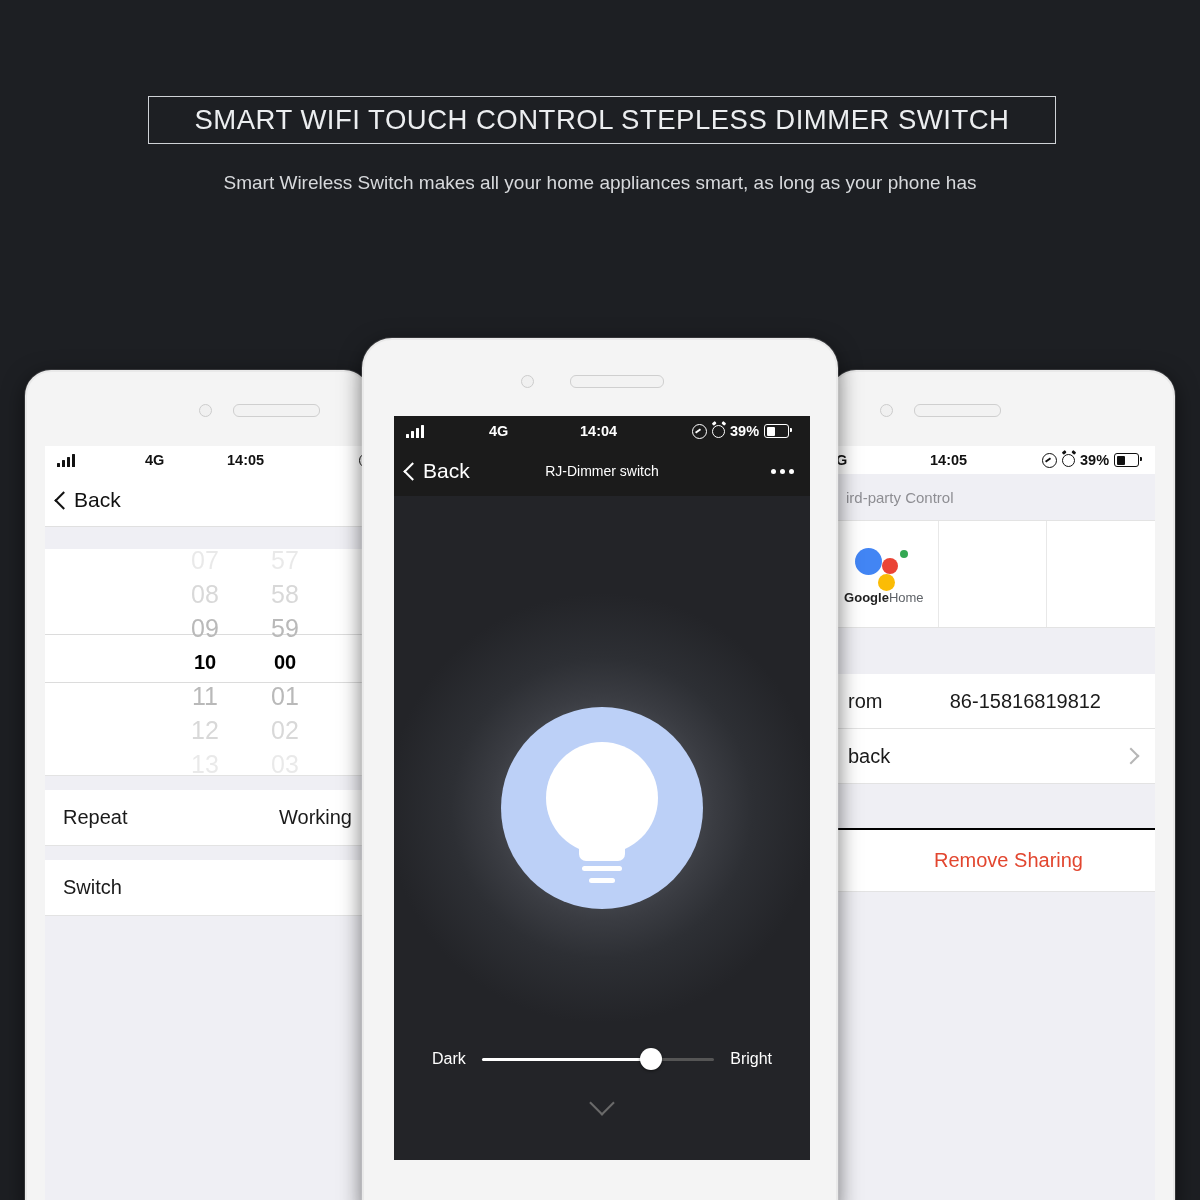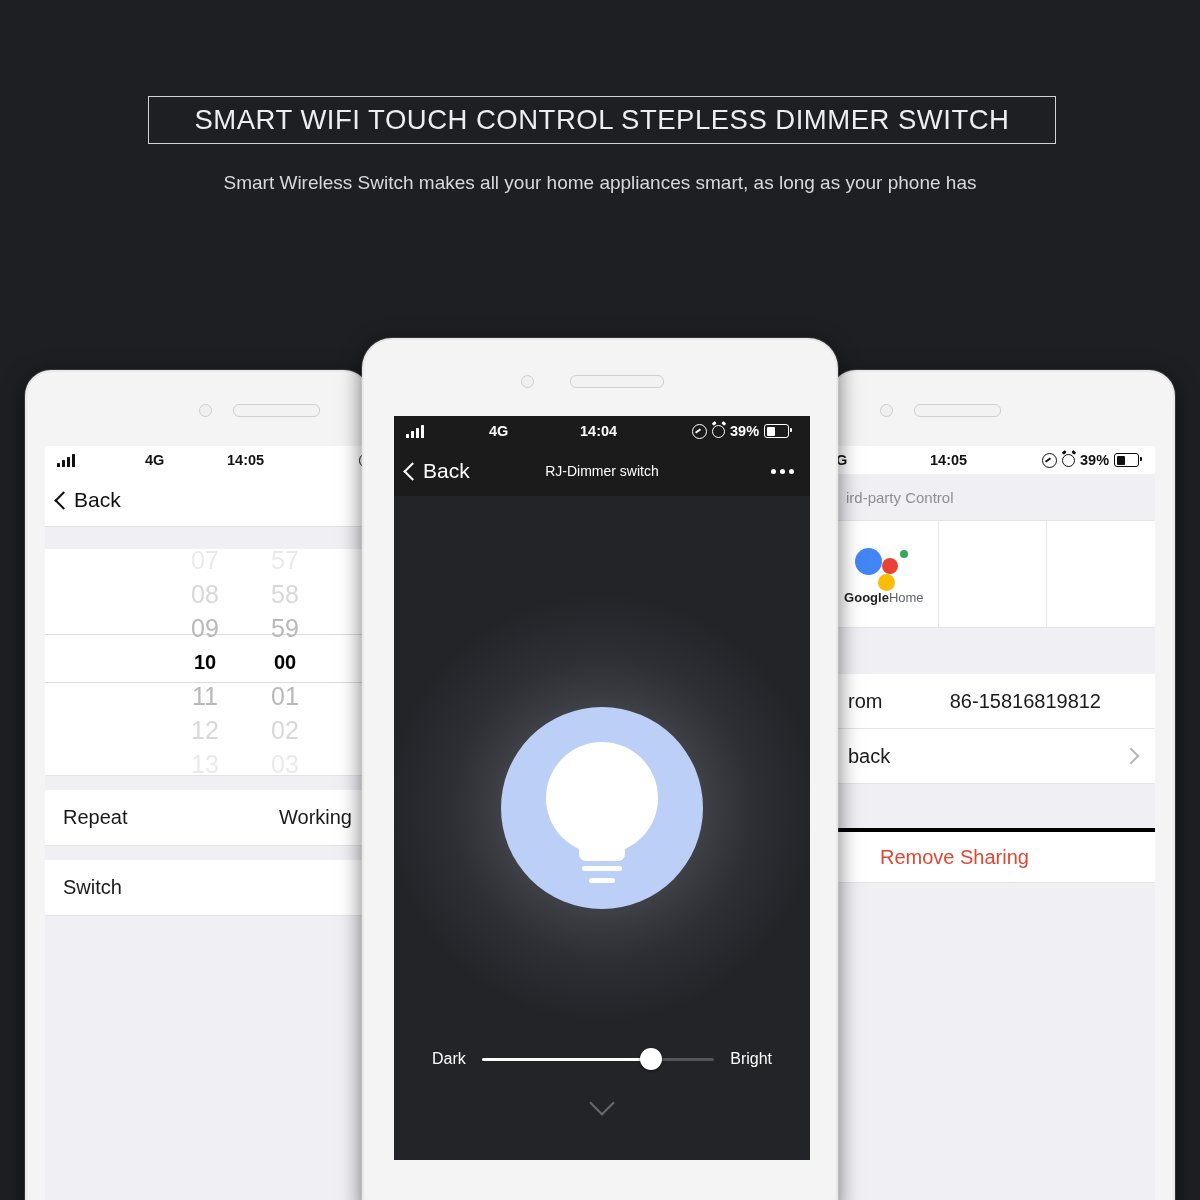--- a/index.html
+++ b/index.html
@@ -298,21 +298,21 @@
         <span class="row-val" style="margin-right:36px;">86-15816819812</span>
       </div>
 
       <div class="row" style="height:55px;">
         <span>back</span>
         <i class="chev-r"></i>
       </div>
 
       <div class="sect-gap" style="height:44px;"></div>
 
-      <div class="row" style="height:55px;border-top:4px solid #000000;">
+      <div class="row" style="height:64px;border-top:2px solid #000000;justify-content:center;">
         <span class="danger" style="margin-left:32px;">Remove Sharing</span>
       </div>
 
       <div class="sect-gap" style="height:400px;"></div>
     </div>
   </div>
 </div>
 
 <div class="phone" style="left:362px;top:338px;width:476px;height:872px;border-radius:30px 30px 0 0;z-index:5;">
   <div class="bezel-top">

